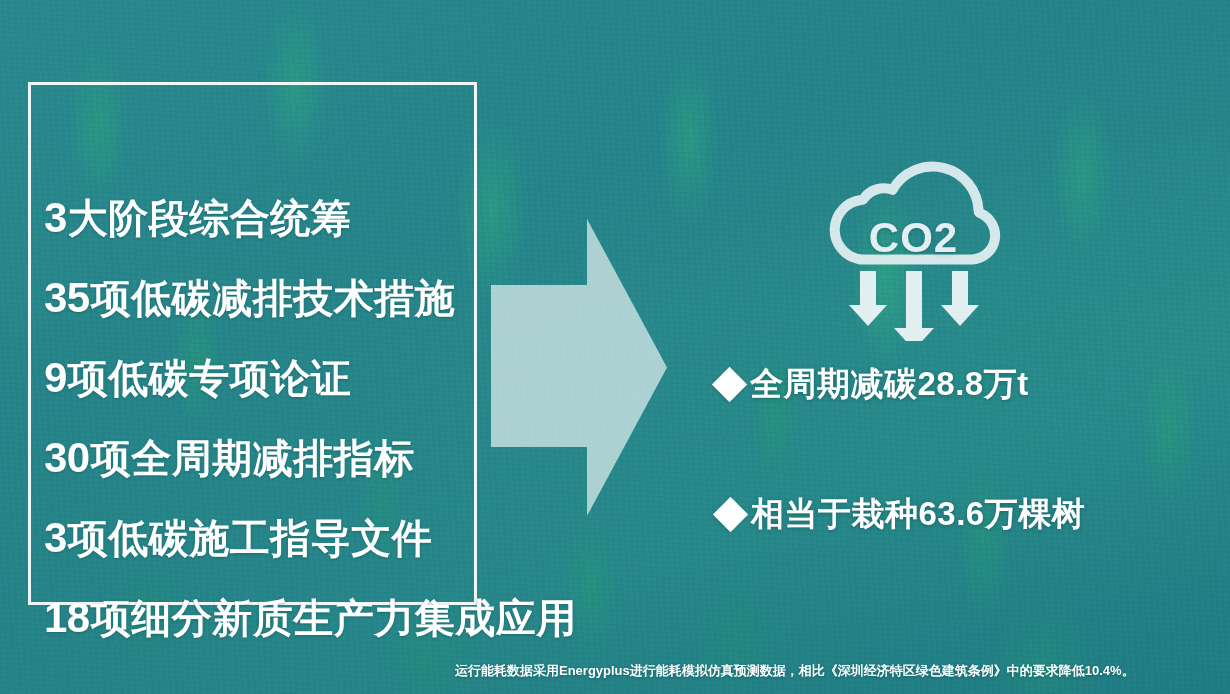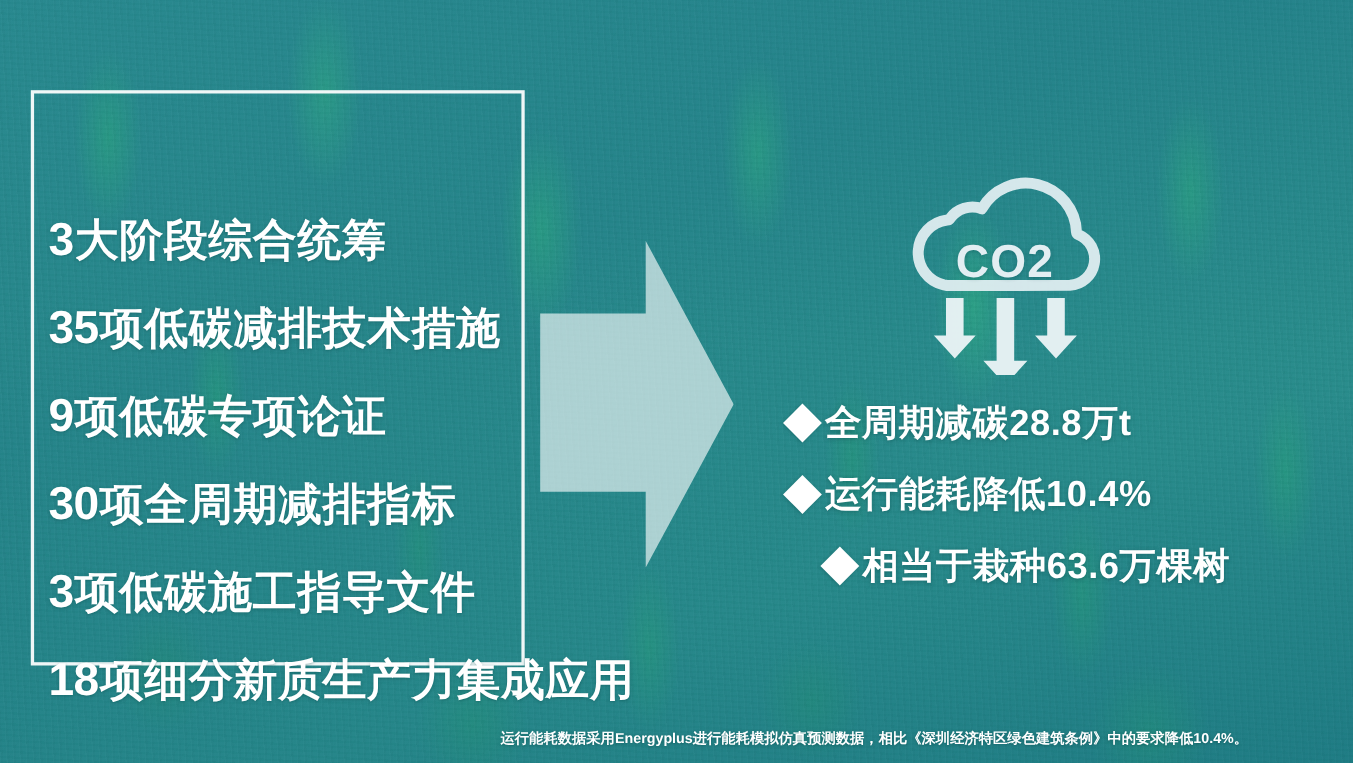--- a/index.html
+++ b/index.html
@@ -228,25 +228,21 @@
       </g>
     </svg>
     <div id="co2-label">CO2</div>
   </div>
 
   <div class="result-row" style="left:717px; top:362px;">
     <span class="bullet-diamond"></span>
     <span class="result-text">全周期减碳28.8万t</span>
   </div>
 
-  <div class="result-row" style="left:717px; top:427px;">
-    <span class="bullet-diamond"></span>
-    <span class="result-text">运行能耗降低10.4%</span>
-  </div>
-
-  <div class="result-row" style="left:751px; top:492px;">
+
+  <div class="result-row" style="left:718px; top:492px;">
     <span class="bullet-diamond"></span>
     <span class="result-text">相当于栽种63.6万棵树</span>
   </div>
 
   <div id="footnote">运行能耗数据采用Energyplus进行能耗模拟仿真预测数据，相比《深圳经济特区绿色建筑条例》中的要求降低10.4%。</div>
 
 </div>
 
 </body></html>

